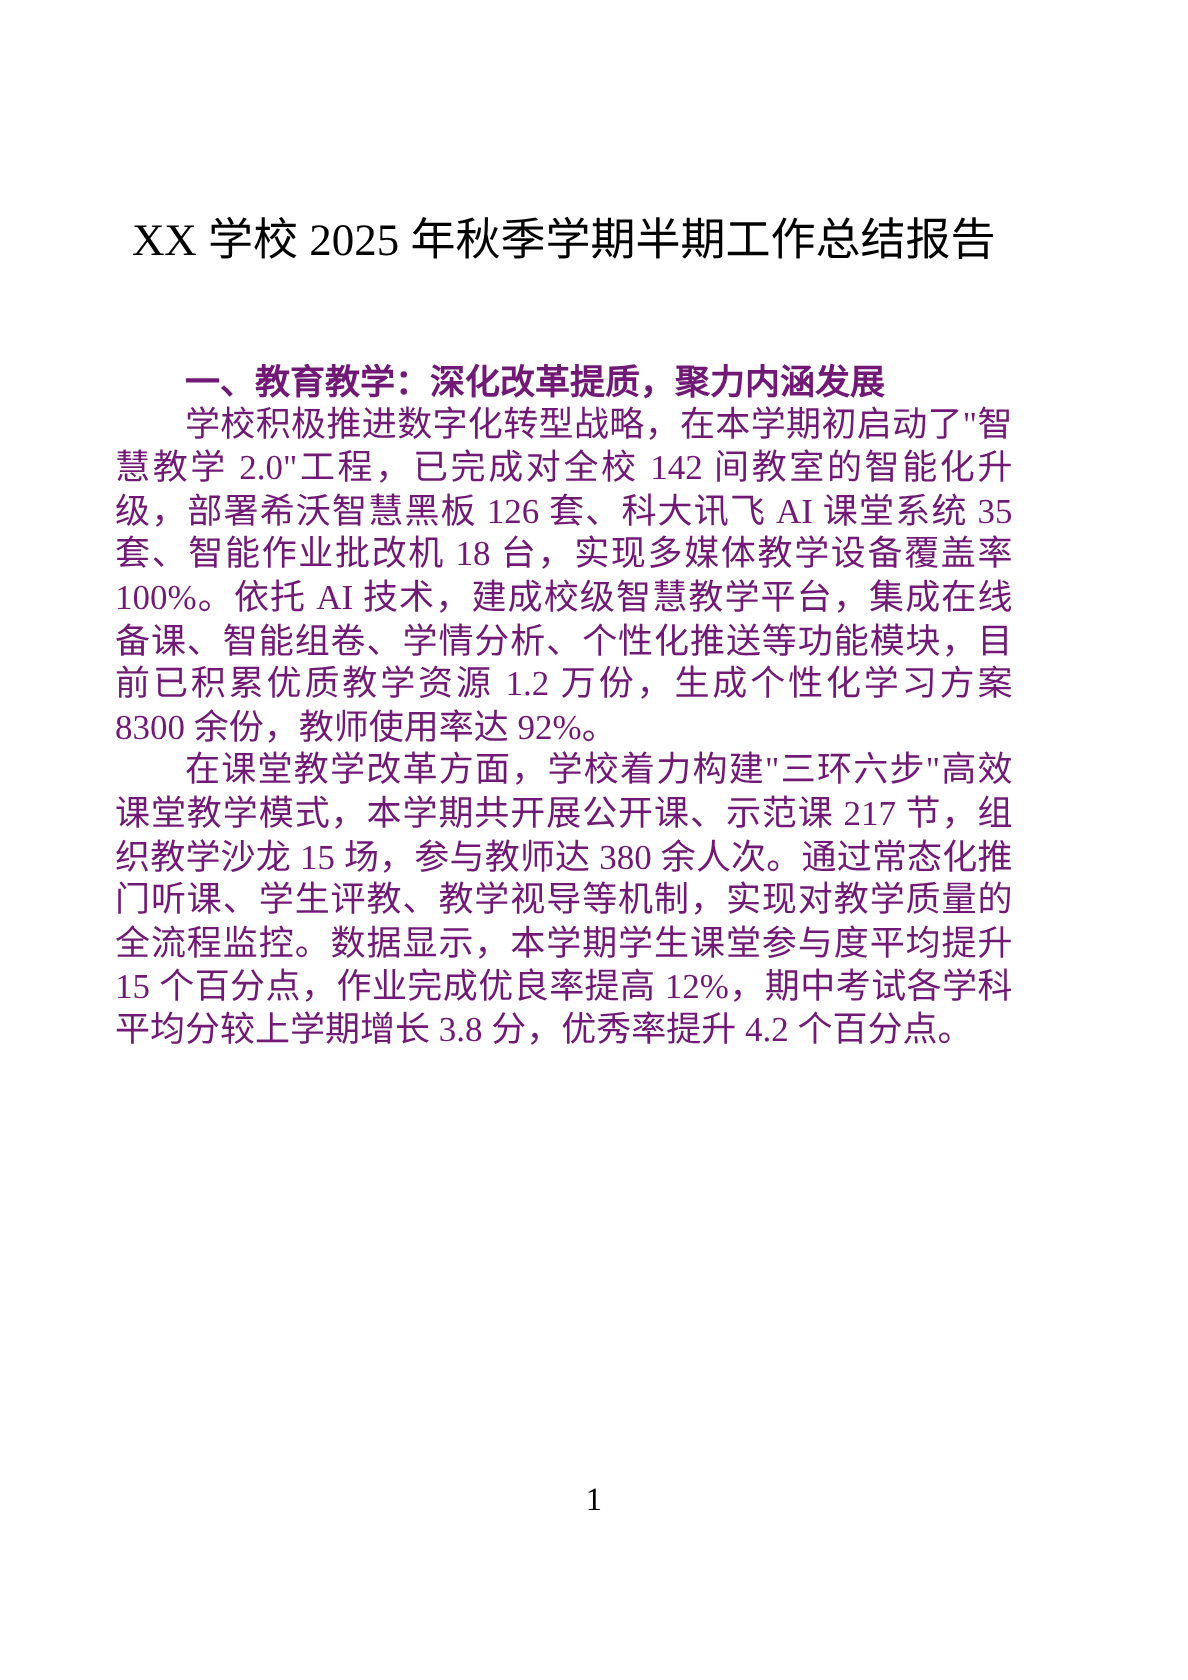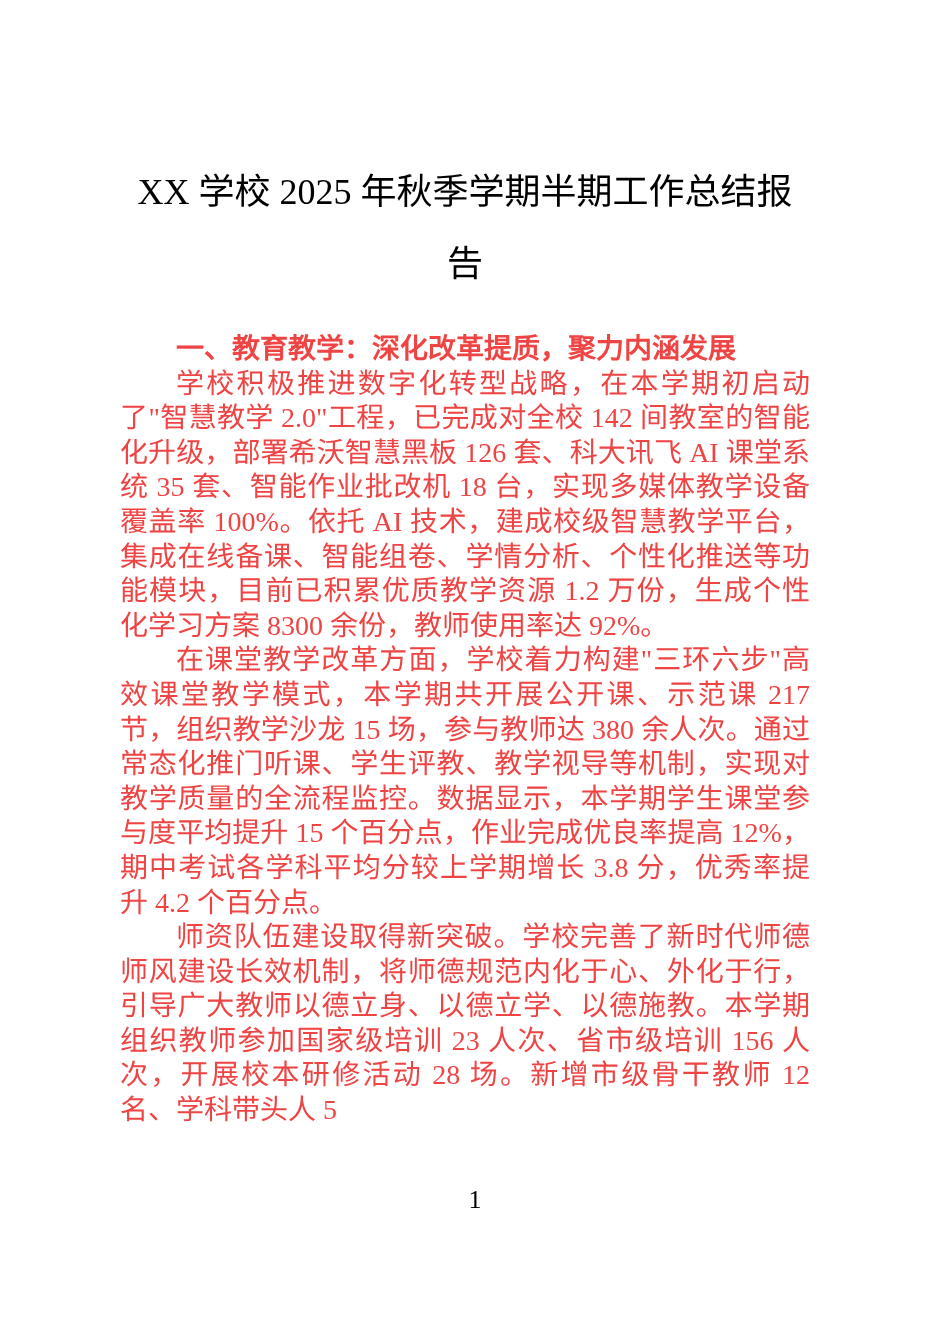--- a/index.html
+++ b/index.html
@@ -11,39 +11,39 @@
     width: 950px;
     height: 1344px;
     color: #000000;
     font-family: "Liberation Serif", "DejaVu Serif", serif;
   }
   .page {
     box-sizing: border-box;
     position: relative;
     width: 950px;
     height: 1344px;
-    padding: 156px 140px 0 120px;
+    padding: 156px 140px 0 92px;
     overflow: hidden;
     background: #ffffff;
   }
   .doc-title {
     margin: 0;
     font-family: "Liberation Serif", "DejaVu Serif", serif;
     font-weight: 400;
     font-size: 36px;
     line-height: 72px;
     text-align: center;
     color: #000000;
   }
   .content {
-    margin-top: 32px;
+    margin-top: 61px;
     font-size: 28px;
     line-height: 34.6px;
     text-align: justify;
-    color: #ef4444;
+    color: #701a75;
   }
   .section-heading {
     margin: 0;
     font-family: "Liberation Sans", "DejaVu Sans", sans-serif;
     font-weight: 700;
     font-size: 28px;
     text-indent: 2em;
   }
   .para {
     margin: 0;
@@ -70,21 +70,20 @@
 
   <div class="content">
 
     <h2 class="section-heading">一、教育教学：深化改革提质，聚力内涵发展</h2>
 
 
     <p class="para">学校积极推进数字化转型战略，在本学期初启动了"智慧教学 2.0"工程，已完成对全校 142 间教室的智能化升级，部署希沃智慧黑板 126 套、科大讯飞 AI 课堂系统 35 套、智能作业批改机 18 台，实现多媒体教学设备覆盖率 100%。依托 AI 技术，建成校级智慧教学平台，集成在线备课、智能组卷、学情分析、个性化推送等功能模块，目前已积累优质教学资源 1.2 万份，生成个性化学习方案 8300 余份，教师使用率达 92%。</p>
 
     <p class="para">在课堂教学改革方面，学校着力构建"三环六步"高效课堂教学模式，本学期共开展公开课、示范课 217 节，组织教学沙龙 15 场，参与教师达 380 余人次。通过常态化推门听课、学生评教、教学视导等机制，实现对教学质量的全流程监控。数据显示，本学期学生课堂参与度平均提升 15 个百分点，作业完成优良率提高 12%，期中考试各学科平均分较上学期增长 3.8 分，优秀率提升 4.2 个百分点。</p>
 
-    <p class="para">师资队伍建设取得新突破。学校完善了新时代师德师风建设长效机制，将师德规范内化于心、外化于行，引导广大教师以德立身、以德立学、以德施教。本学期组织教师参加国家级培训 23 人次、省市级培训 156 人次，开展校本研修活动 28 场。新增市级骨干教师 12 名、学科带头人 5</p>
 
   </div>
 
   <div class="footer">
     <span>1</span>
   </div>
 
 </div>
 
 </body></html>

